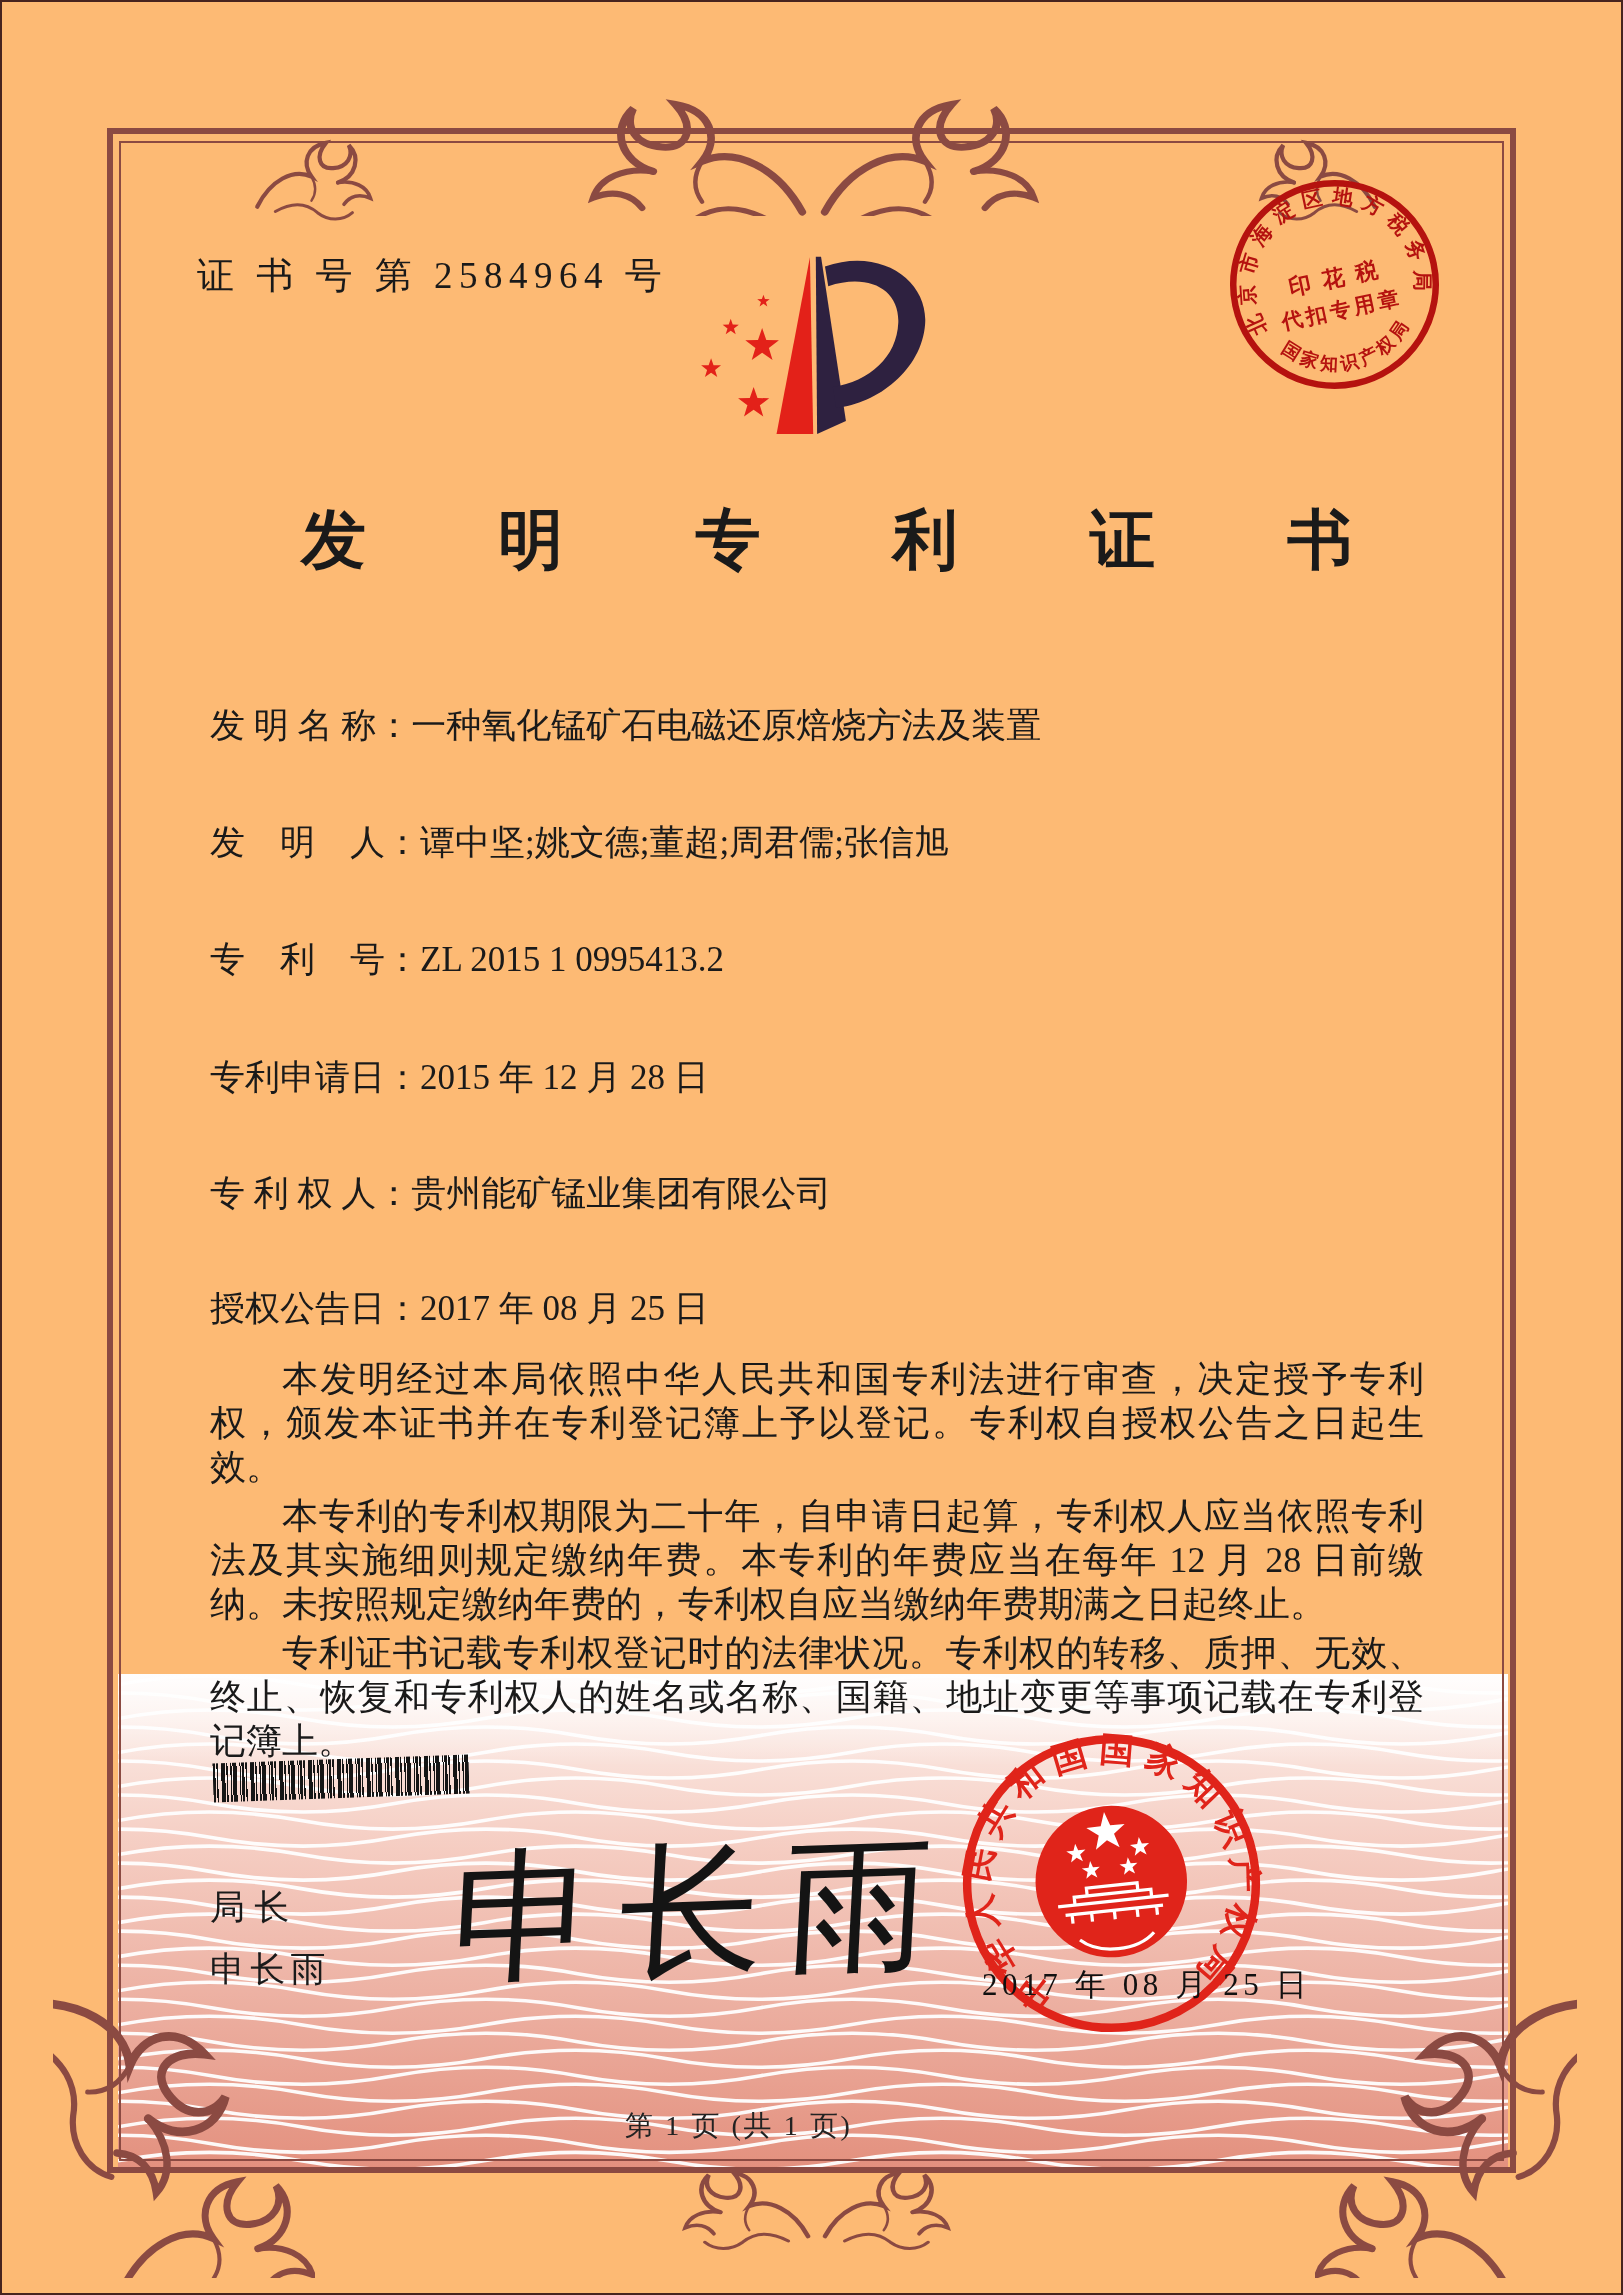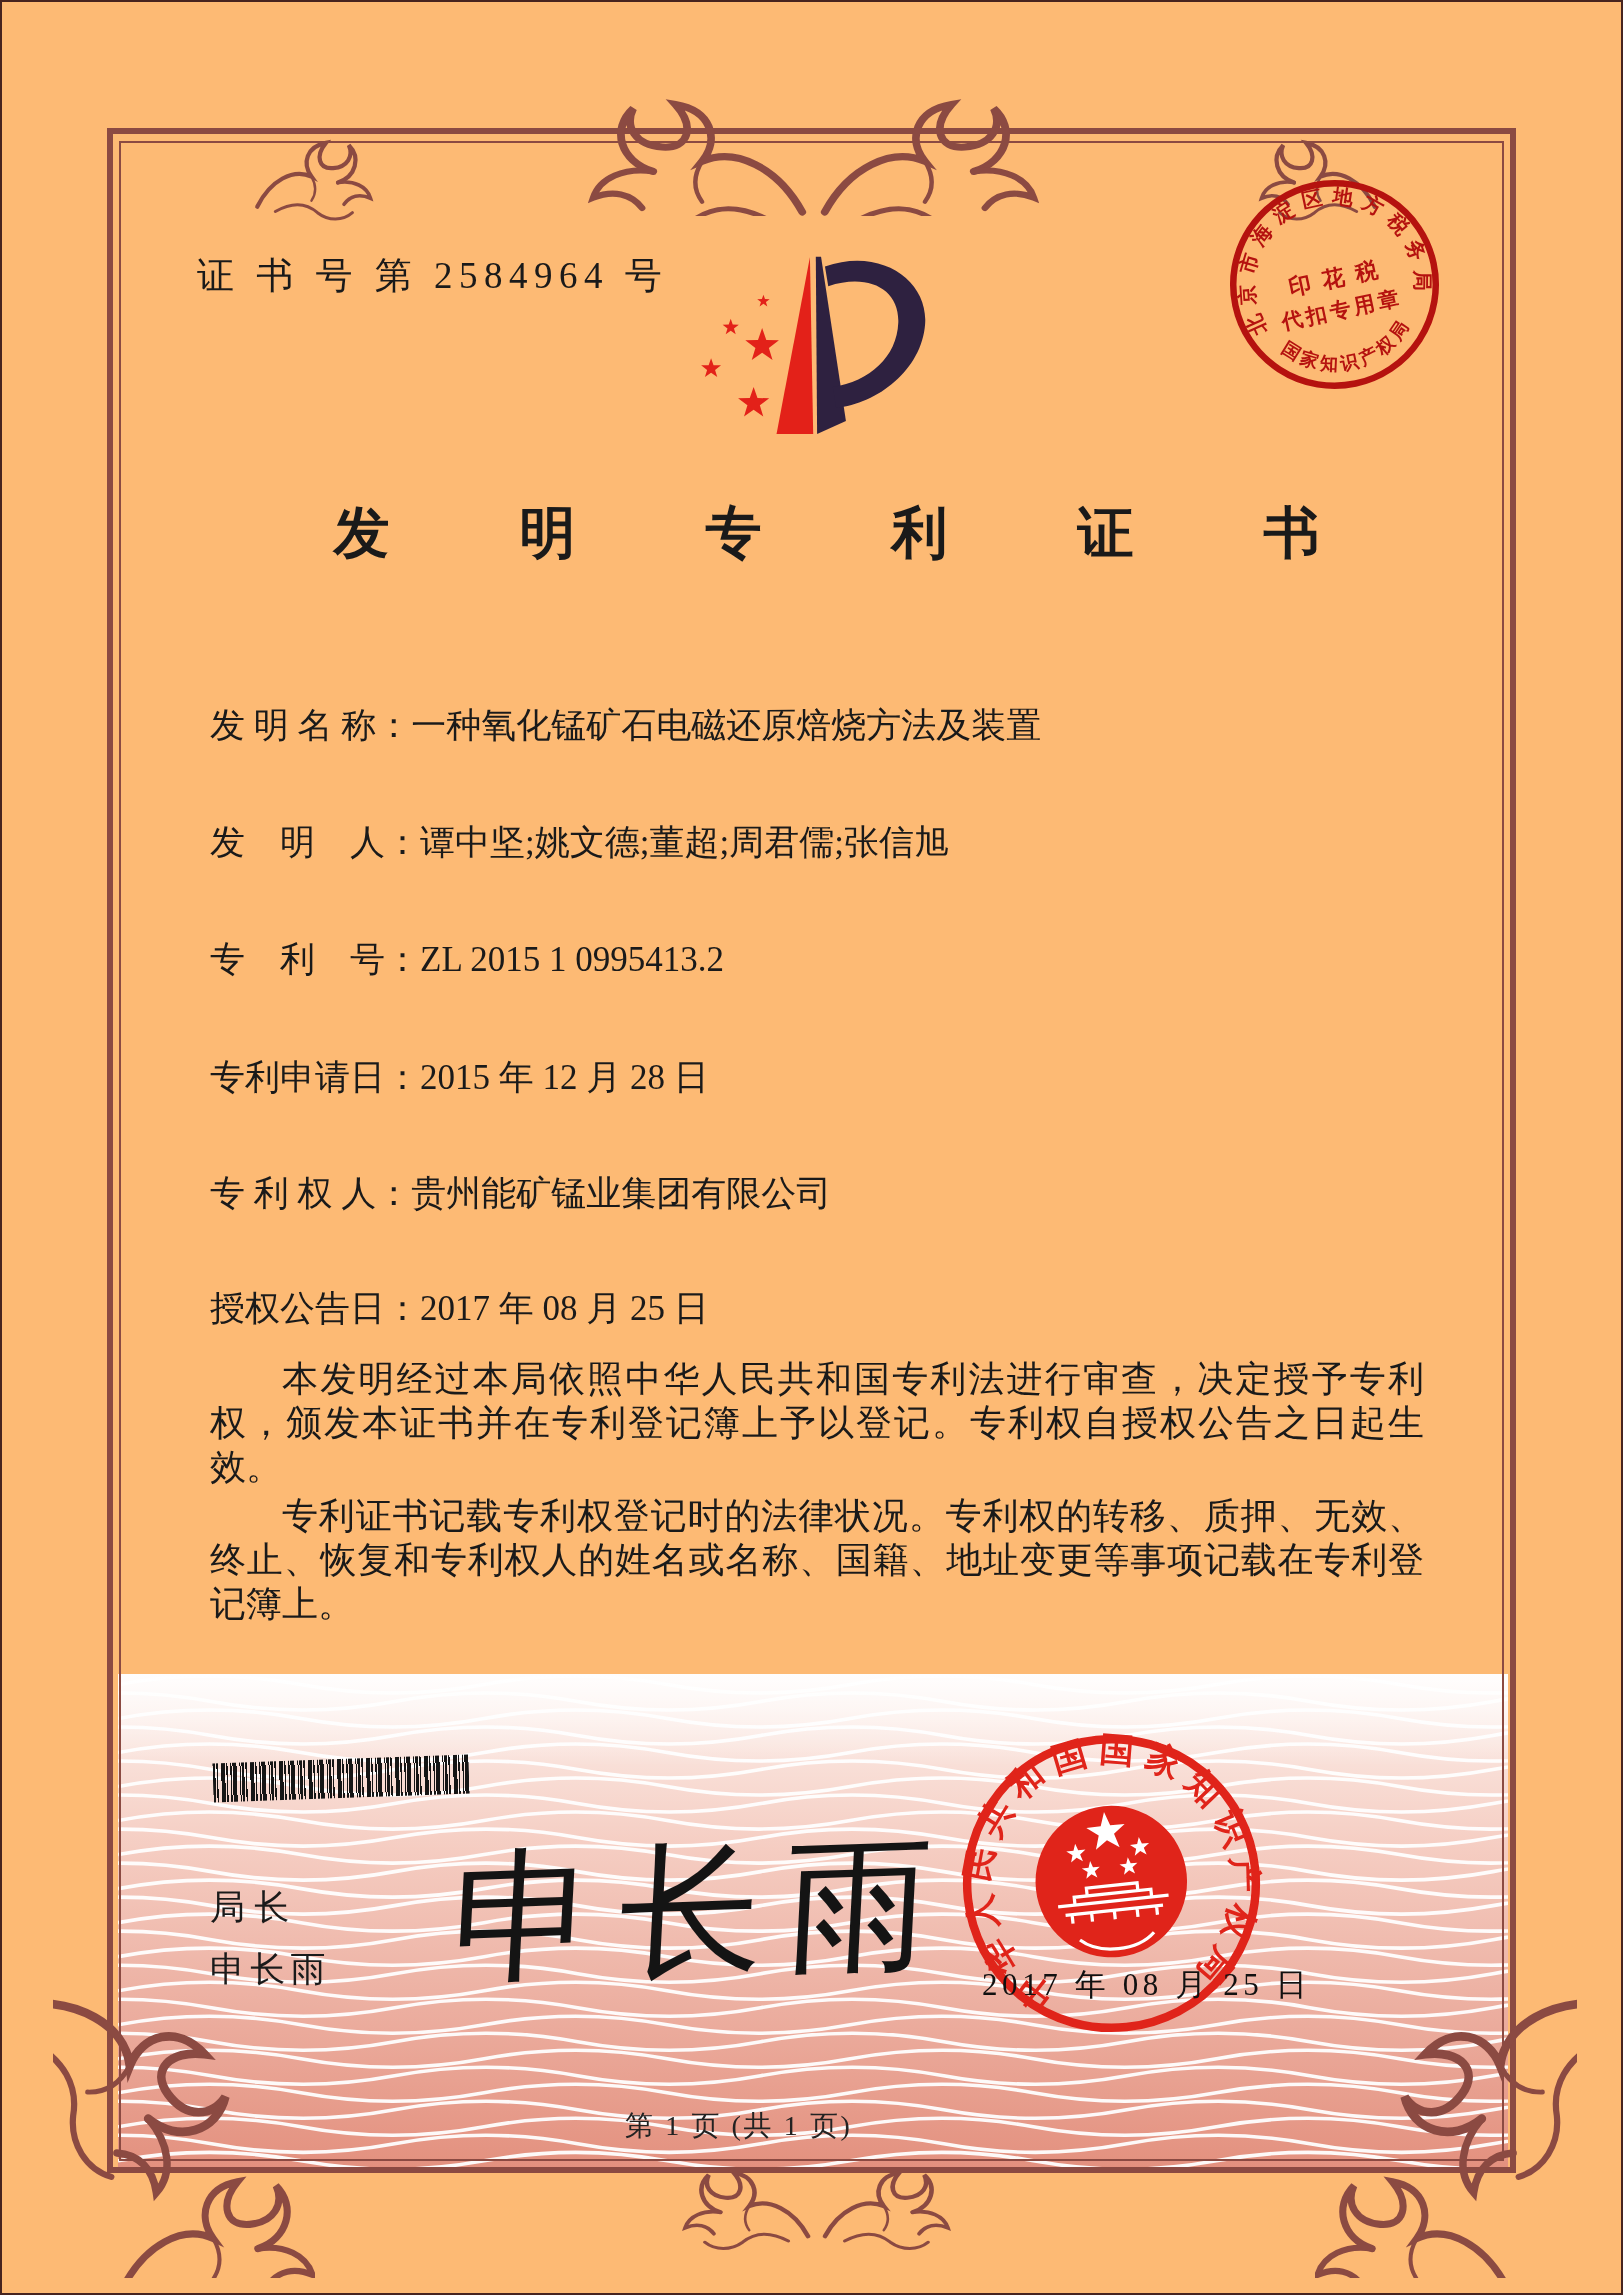--- a/index.html
+++ b/index.html
@@ -6,21 +6,21 @@
   .page{position:relative;width:1623px;height:2295px;background:#fdba74;
         border:2.6px solid #47241f;box-sizing:border-box;overflow:hidden;
         font-family:"Liberation Serif","DejaVu Serif",serif;color:#1a1a1a;}
   .abs{position:absolute;}
   
   .frame-o{position:absolute;left:105px;top:126px;right:105px;bottom:120px;
            border:6.5px solid #8b4a42;}
   .frame-i{position:absolute;left:117px;top:139px;right:117px;bottom:132px;
            border:2.6px solid #8b4a42;}
   .certno{left:195px;top:249px;font-size:37px;letter-spacing:6.5px;white-space:nowrap;}
-  .title{left:0;right:0;top:494px;text-align:center;font-size:56px;font-weight:bold;
+  .title{left:0;right:0;top:494px;text-align:center;font-size:65px;font-weight:bold;
          letter-spacing:58px;padding-left:88px;white-space:nowrap;}
   .field{left:208px;font-size:35px;white-space:nowrap;}
   .f0{top:700px}.f1{top:817px}.f2{top:934px}.f3{top:1052px}.f4{top:1168px}.f5{top:1283px}
   .bodytext{left:208px;top:1355px;width:1214px;font-size:36px;line-height:44px;
             text-align:justify;}
   .bodytext p{margin:0 0 5.2px 0;text-indent:2em;}
   .band{left:116px;top:1672px;width:1390px;height:496px;}
   .barcode{left:211px;top:1757px;width:256px;height:39px;transform:rotate(-2deg);
     background:repeating-linear-gradient(90deg,
       #151515 0 2.6px,rgba(0,0,0,0) 2.6px 3.9px,
@@ -169,20 +169,21 @@
 
   <div class="abs field f0"><span>发 明 名 称：</span><span>一种氧化锰矿石电磁还原焙烧方法及装置</span></div>
   <div class="abs field f1"><span>发　明　人：</span><span>谭中坚;姚文德;董超;周君儒;张信旭</span></div>
   <div class="abs field f2"><span>专　利　号：</span><span>ZL 2015 1 0995413.2</span></div>
   <div class="abs field f3"><span>专利申请日：</span><span>2015 年 12 月 28 日</span></div>
   <div class="abs field f4"><span>专 利 权 人：</span><span>贵州能矿锰业集团有限公司</span></div>
   <div class="abs field f5"><span>授权公告日：</span><span>2017 年 08 月 25 日</span></div>
 
   <div class="abs bodytext">
     <p>本发明经过本局依照中华人民共和国专利法进行审查，决定授予专利权，颁发本证书并在专利登记簿上予以登记。专利权自授权公告之日起生效。</p>
+    <p>本专利的专利权期限为二十年，自申请日起算，专利权人应当依照专利法及其实施细则规定缴纳年费。本专利的年费应当在每年 12 月 28 日前缴纳。未按照规定缴纳年费的，专利权自应当缴纳年费期满之日起终止。</p>
     <p>专利证书记载专利权登记时的法律状况。专利权的转移、质押、无效、终止、恢复和专利权人的姓名或名称、国籍、地址变更等事项记载在专利登记簿上。</p>
   </div>
 
   <div class="abs barcode"></div>
 
   <div class="abs director">局长</div>
   <div class="abs director2">申长雨</div>
 
   <div class="abs sig">申长雨</div>
 

